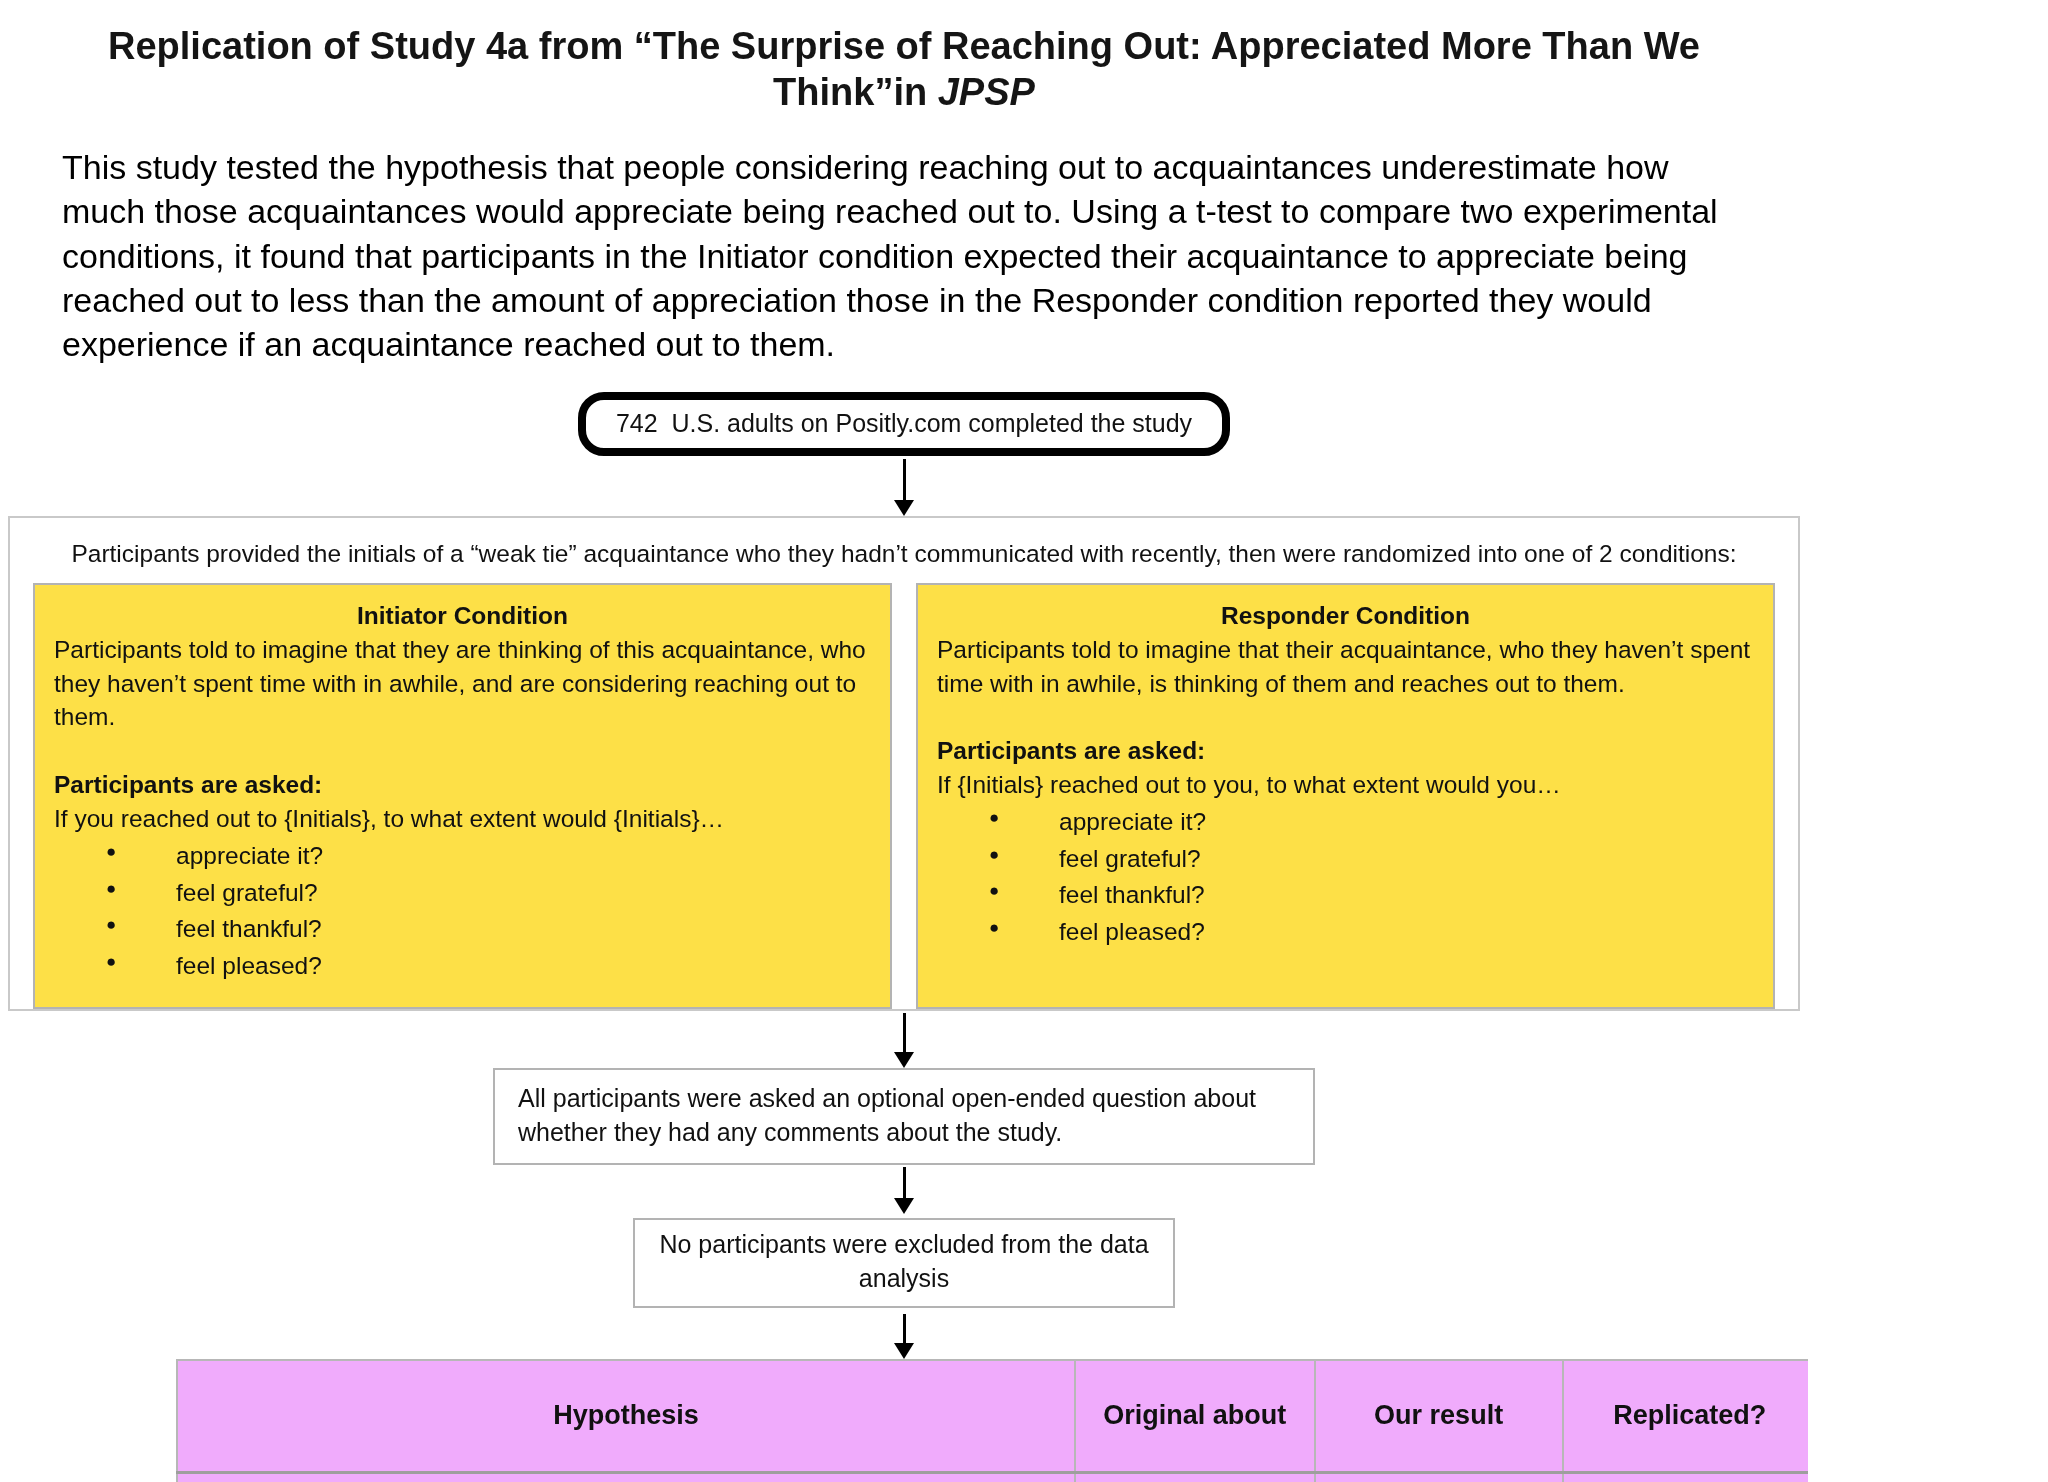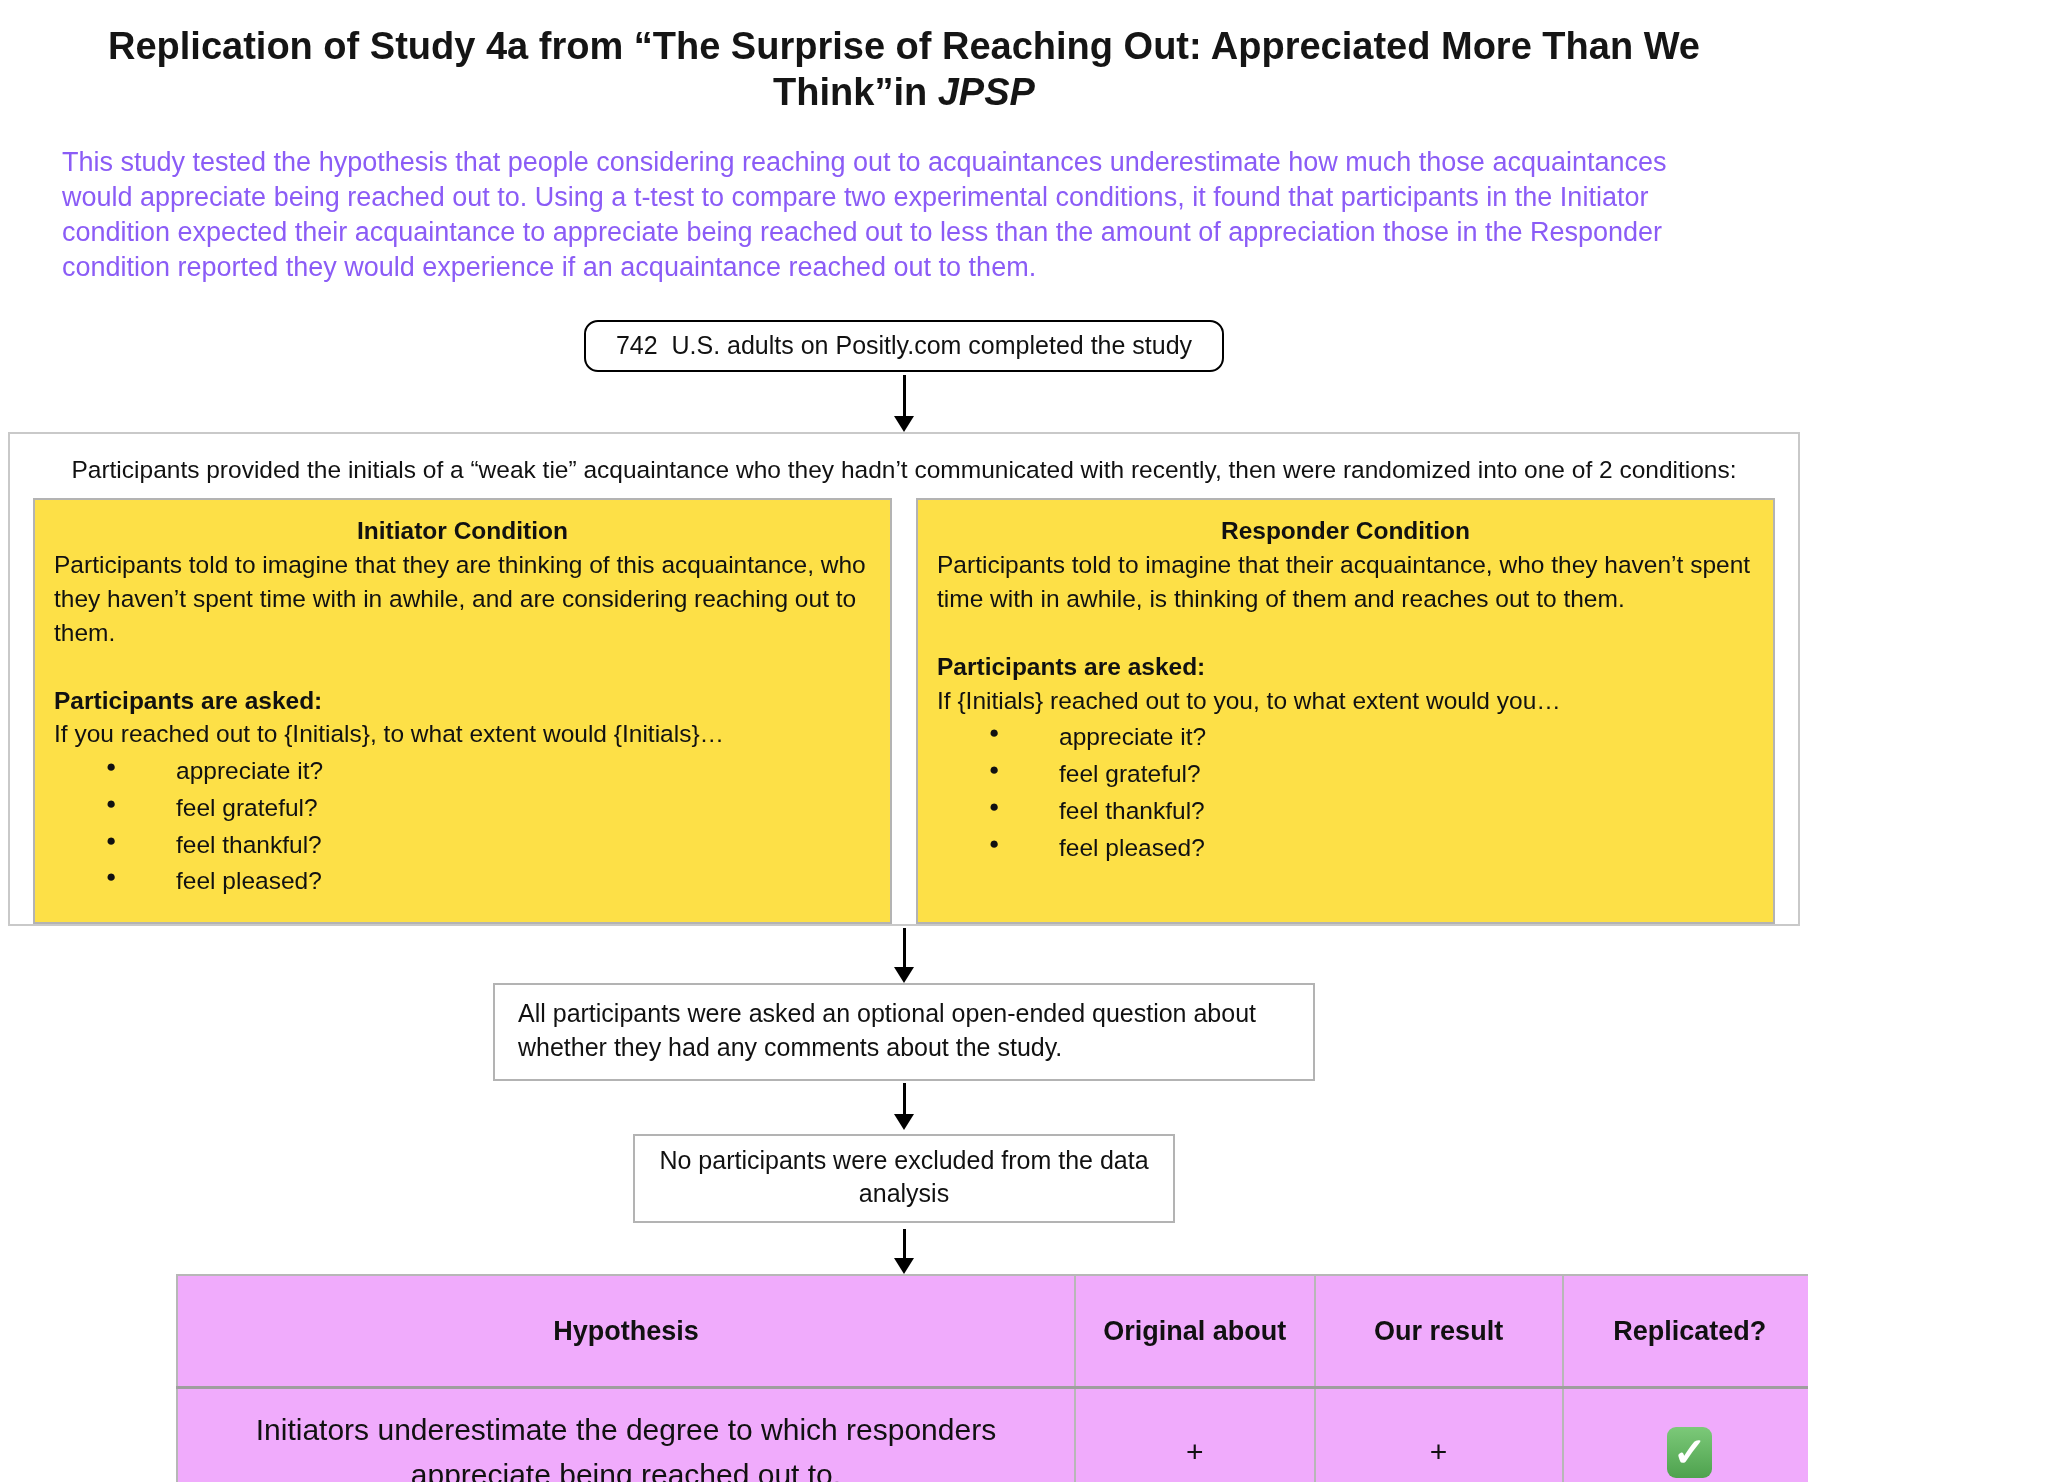--- a/index.html
+++ b/index.html
@@ -21,36 +21,36 @@
     text-align: center;
     font-size: 38px;
     font-weight: bold;
     line-height: 1.2;
     color: #151515;
   }
   .title .journal { font-style: italic; }
 
   
   .intro {
-    margin: 30px 70px 8px 62px;
+    margin: 30px 70px 0 62px;
     max-width: 1905px;
-    font-size: 27px;
+    font-size: 34px;
     line-height: 1.3;
-    color: #8b5cf6;
+    color: #000000;
   }
 
   
   .flow { text-align: center; }
 
   .sample-box {
     display: inline-block;
     margin: 26px auto 0;
     padding: 9px 30px 10px;
-    border: 2px solid #000000;
-    border-radius: 14px;
+    border: 8px solid #000000;
+    border-radius: 26px;
     background: #ffffff;
     font-size: 25px;
     color: #111;
     white-space: pre;
   }
 
   .arrow {
     width: 3px;
     background: #000;
     margin: 0 auto 15px;

